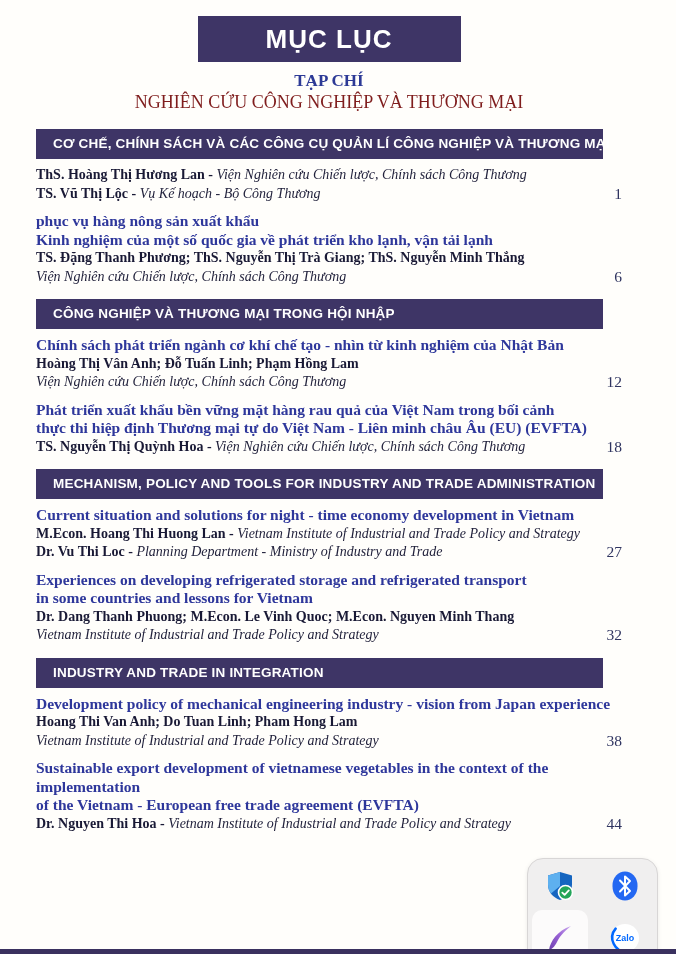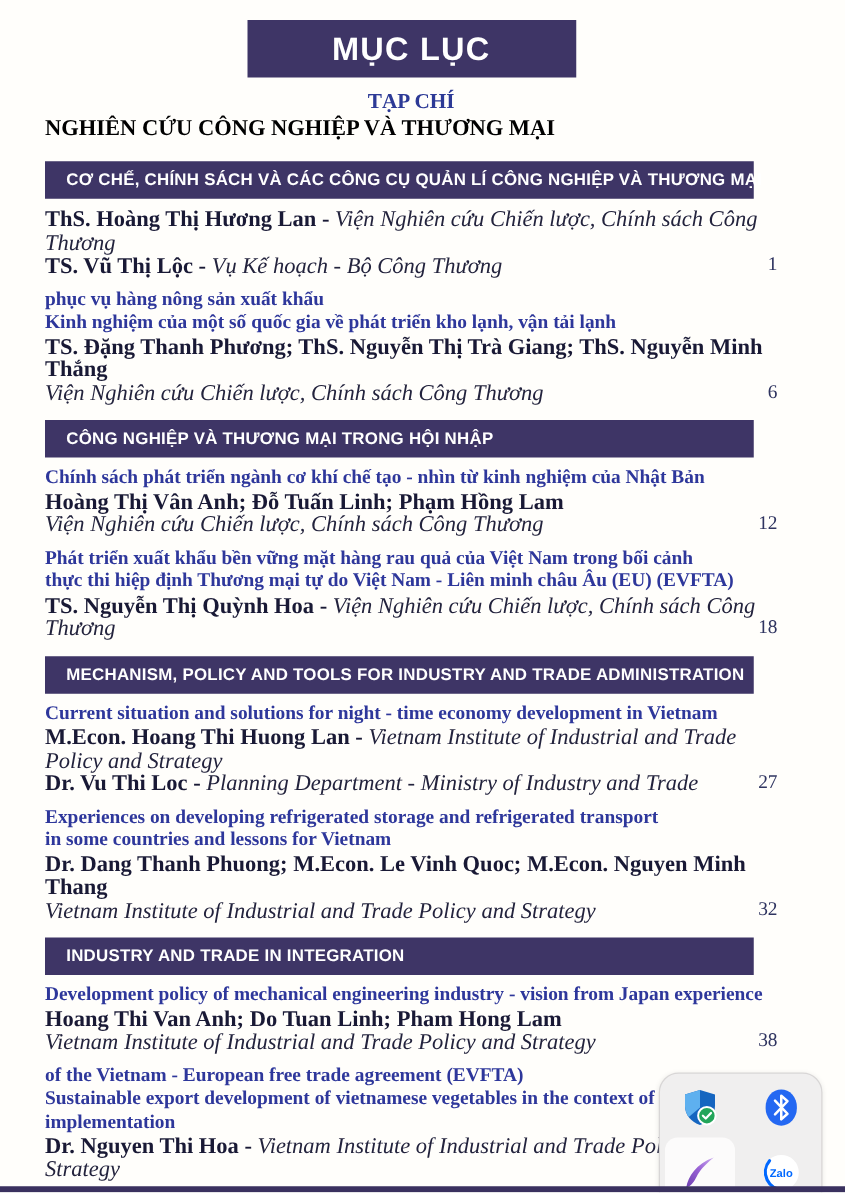--- a/index.html
+++ b/index.html
@@ -16,37 +16,37 @@
     background:#3e3566; color:#ffffff;
     display:flex; align-items:center; justify-content:center;
     font-family:"Liberation Sans","DejaVu Sans",sans-serif;
     font-weight:bold; font-size:26px; letter-spacing:1px;text-align:center;
   }
   .journal-line1{
     margin-top:9px; text-align:center; color:#2d3a96;
     font-weight:bold; font-size:17px; line-height:20px;
   }
   .journal-line2{
-    color:#000000;
-    font-weight:bold; font-size:18px; line-height:23px;
+    text-align:center; color:#7f1d1d;
+    font-weight:normal; font-size:18px; line-height:23px;
   }
 
   
   .secbar{
     margin:13px 0 7px 0; width:calc(100% - 19px); height:30px;
     background:#3e3566; color:#ffffff;
     font-family:"Liberation Sans","DejaVu Sans",sans-serif;
     font-weight:bold; font-size:13.5px; line-height:30px;
     padding-left:17px; box-sizing:border-box;
     letter-spacing:0.2px; white-space:nowrap;
   }
   .secbar.first{ margin-top:15px; }
   .entry{ position:relative; margin-bottom:9px; }
   .t{ color:#2e379b; font-weight:bold; font-size:15.5px; line-height:18.5px; }
-  .l{ font-size:18px; line-height:18.5px; color:#191935; }
+  .l{ font-size:14px; line-height:18.5px; color:#191935; }
   .l .b{ font-weight:bold; color:#191935; }
   .l .i{ font-style:italic; font-weight:normal; color:#23233d; }
   .pg{
     position:absolute; right:0; bottom:0;
     font-size:15.5px; line-height:18.5px; color:#2f3460;
   }
 
   
   .widget{
     position:absolute; left:527px; top:858px; width:131px; height:110px;
@@ -131,22 +131,22 @@
     <div class="secbar">INDUSTRY AND TRADE IN INTEGRATION</div>
 
     <div class="entry">
       <div class="t">Development policy of mechanical engineering industry - vision from Japan experience</div>
       <div class="l"><span class="b">Hoang Thi Van Anh; Do Tuan Linh; Pham Hong Lam</span></div>
       <div class="l"><span class="i">Vietnam Institute of Industrial and Trade Policy and Strategy</span></div>
       <span class="pg">38</span>
     </div>
 
     <div class="entry">
+      <div class="t">Sustainable export development of vietnamese vegetables in the context of the implementation</div>
       <div class="t">of the Vietnam - European free trade agreement (EVFTA)</div>
-      <div class="t">Sustainable export development of vietnamese vegetables in the context of the implementation</div>
       <div class="l"><span class="b">Dr. Nguyen Thi Hoa - </span><span class="i">Vietnam Institute of Industrial and Trade Policy and Strategy</span></div>
       <span class="pg">44</span>
     </div>
 
   </div>
 
   <div class="widget">
     <div class="wicon">
       <svg width="32" height="32" viewBox="0 0 32 32">
         <path d="M16 2 L28 5.5 V14.5 C28 22 23 27.5 16 30 C9 27.5 4 22 4 14.5 V5.5 Z" fill="#1565c0"></path>

